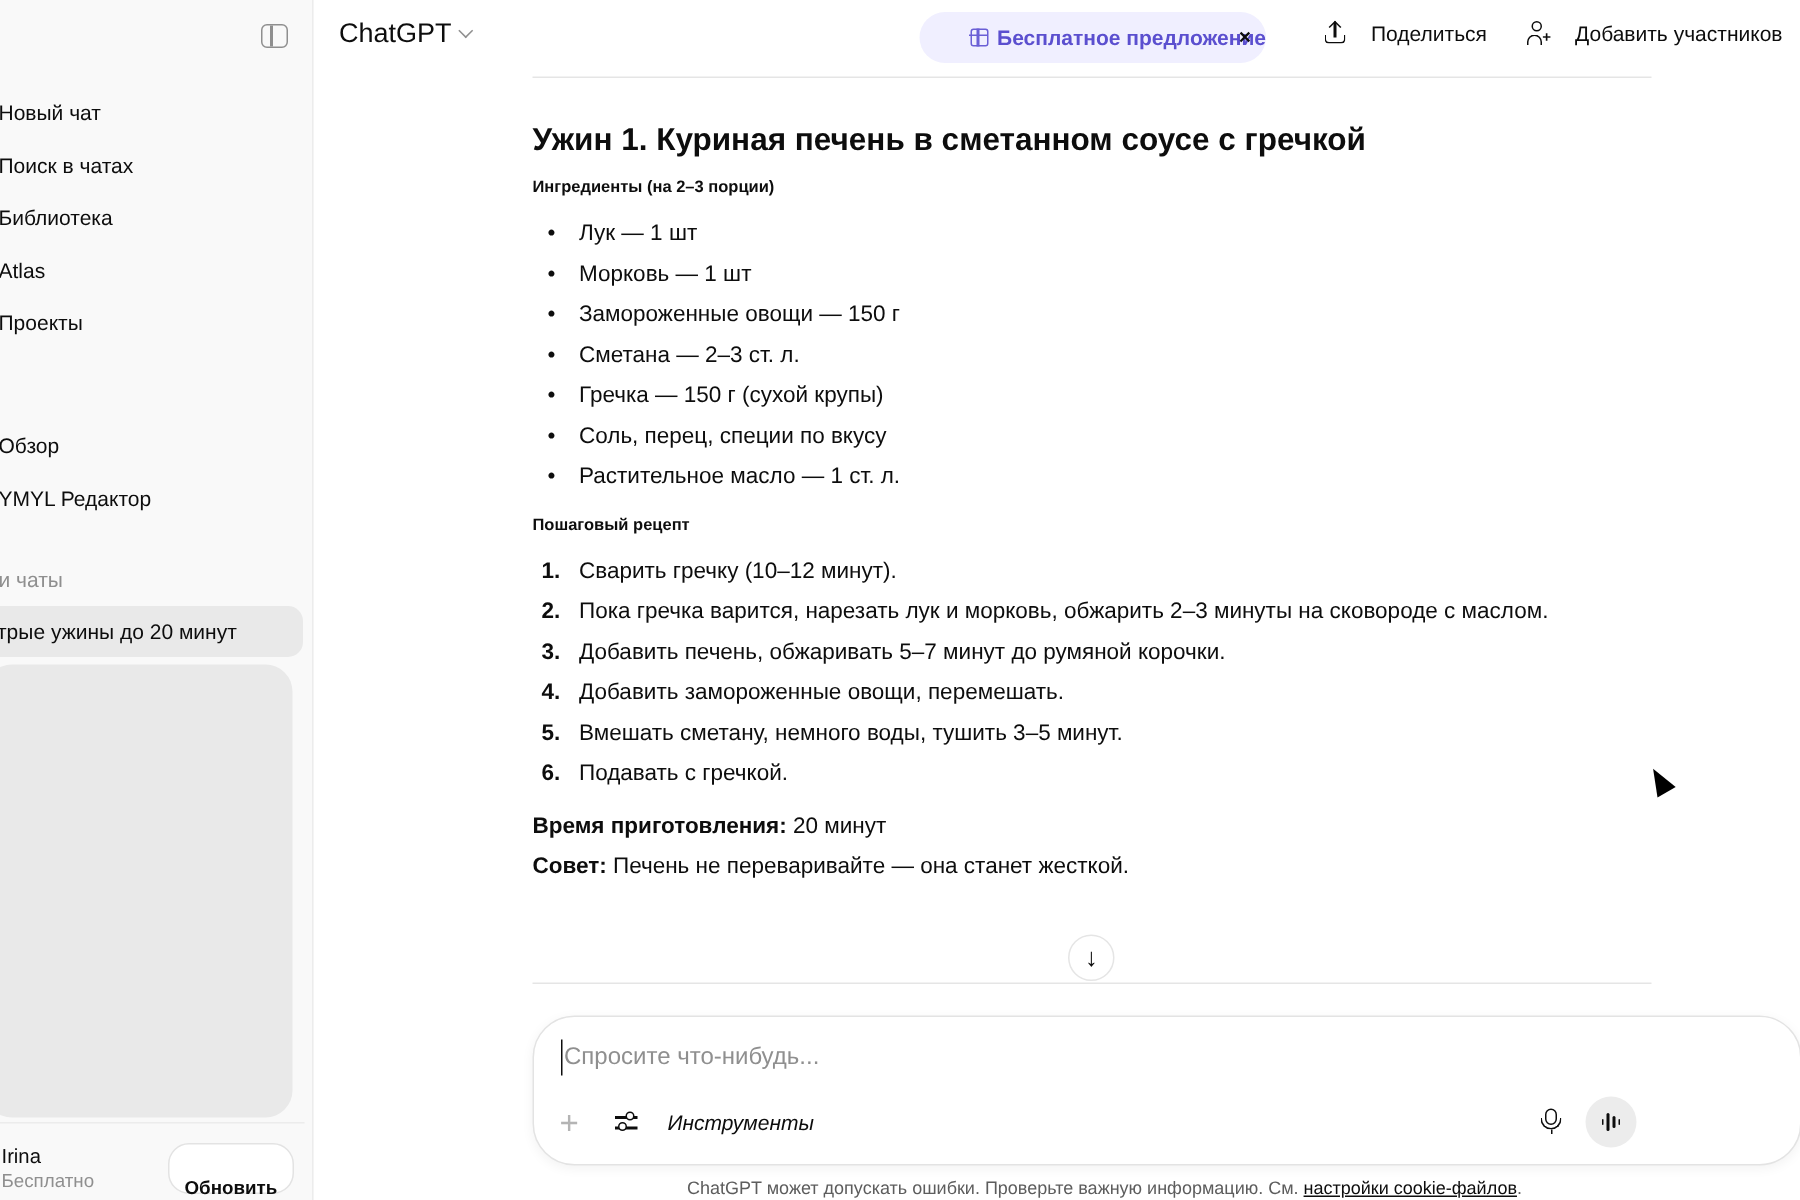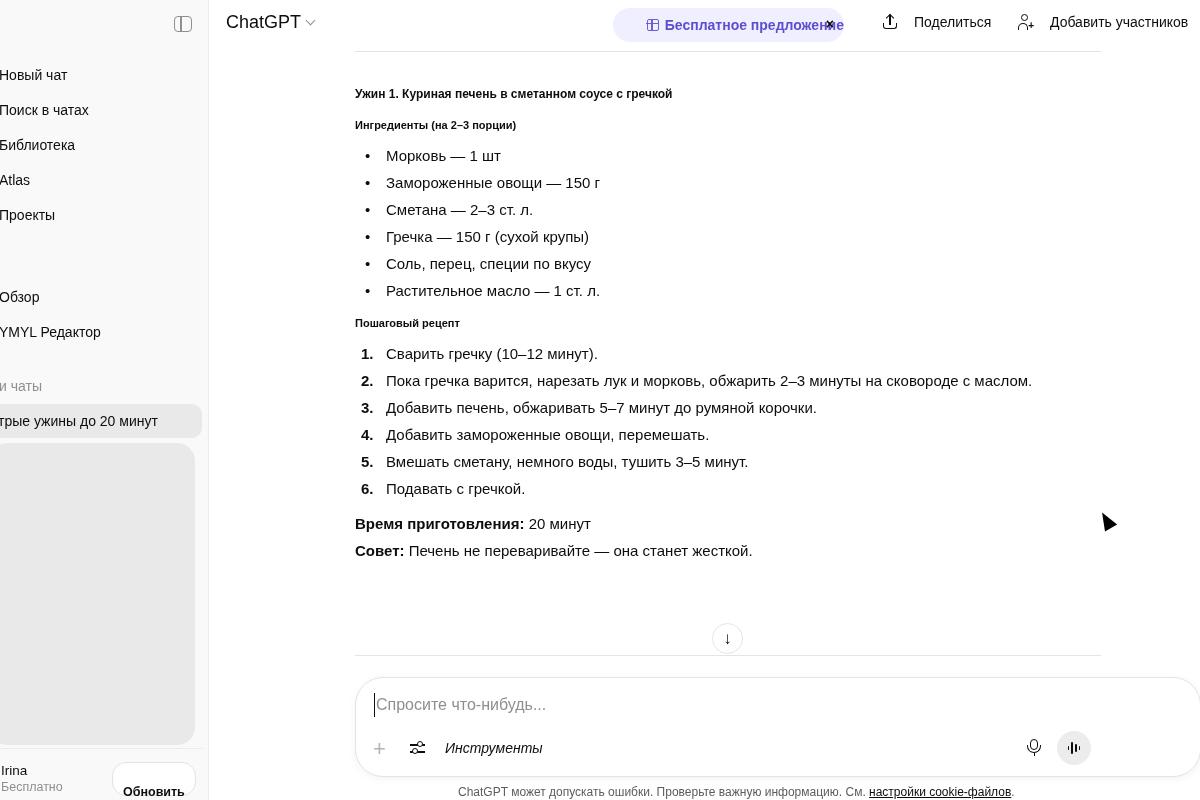--- a/index.html
+++ b/index.html
@@ -35,21 +35,21 @@
   .share-icon .base { position: absolute; left: 1px; top: 9px; width: 14px; height: 6px; border: 1.5px solid #0d0d0d; border-top: none; border-radius: 0 0 3px 3px; }
   .person-icon { width: 16px; height: 16px; position: relative; }
   .person-icon .head { position: absolute; left: 3px; top: 0; width: 7px; height: 7px; border: 1.5px solid #0d0d0d; border-radius: 50%; }
   .person-icon .body { position: absolute; left: 0; top: 9px; width: 10px; height: 7px; border: 1.5px solid #0d0d0d; border-bottom: none; border-radius: 6px 6px 0 0; }
   .person-icon .plus { position: absolute; right: 0; bottom: 0; font-size: 10px; line-height: 8px; font-weight: bold; }
 
   .top-rule { position: absolute; left: 355px; top: 51px; width: 746px; height: 1px; background: #e5e5e5; }
 
   
   .content { position: absolute; left: 355px; top: 80px; width: 746px; }
-  h3.recipe-title { font-size: 12px; font-weight: bold; line-height: 28px; margin-bottom: 6px; }
+  h3.recipe-title { font-size: 21px; font-weight: bold; line-height: 28px; margin-bottom: 6px; }
   .subhead { font-size: 11px; font-weight: bold; line-height: 22px; margin-bottom: 6px; }
   ul.ingredients { list-style: none; margin-bottom: 8px; }
   ul.ingredients li { position: relative; padding-left: 31px; font-size: 15px; line-height: 27px; }
   ul.ingredients li::before { content: "•"; position: absolute; left: 10px; top: 0; font-size: 15px; }
   ol.steps { list-style: none; margin-bottom: 8px; }
   ol.steps li { display: flex; font-size: 15px; line-height: 27px; }
   ol.steps .num { width: 31px; padding-left: 6px; font-weight: bold; }
   .meta-line { font-size: 15px; line-height: 27px; }
   .meta-line b { font-weight: bold; }
 
@@ -136,20 +136,21 @@
     <span>Добавить участников</span>
   </div>
 </header>
 
 <div class="top-rule"></div>
 
 <main class="content">
   <h3 class="recipe-title">Ужин 1. Куриная печень в сметанном соусе с гречкой</h3>
   <div class="subhead">Ингредиенты (на 2–3 порции)</div>
   <ul class="ingredients">
+    <li>Лук — 1 шт</li>
     <li>Морковь — 1 шт</li>
     <li>Замороженные овощи — 150 г</li>
     <li>Сметана — 2–3 ст. л.</li>
     <li>Гречка — 150 г (сухой крупы)</li>
     <li>Соль, перец, специи по вкусу</li>
     <li>Растительное масло — 1 ст. л.</li>
   </ul>
   <div class="subhead">Пошаговый рецепт</div>
   <ol class="steps">
     <li>

